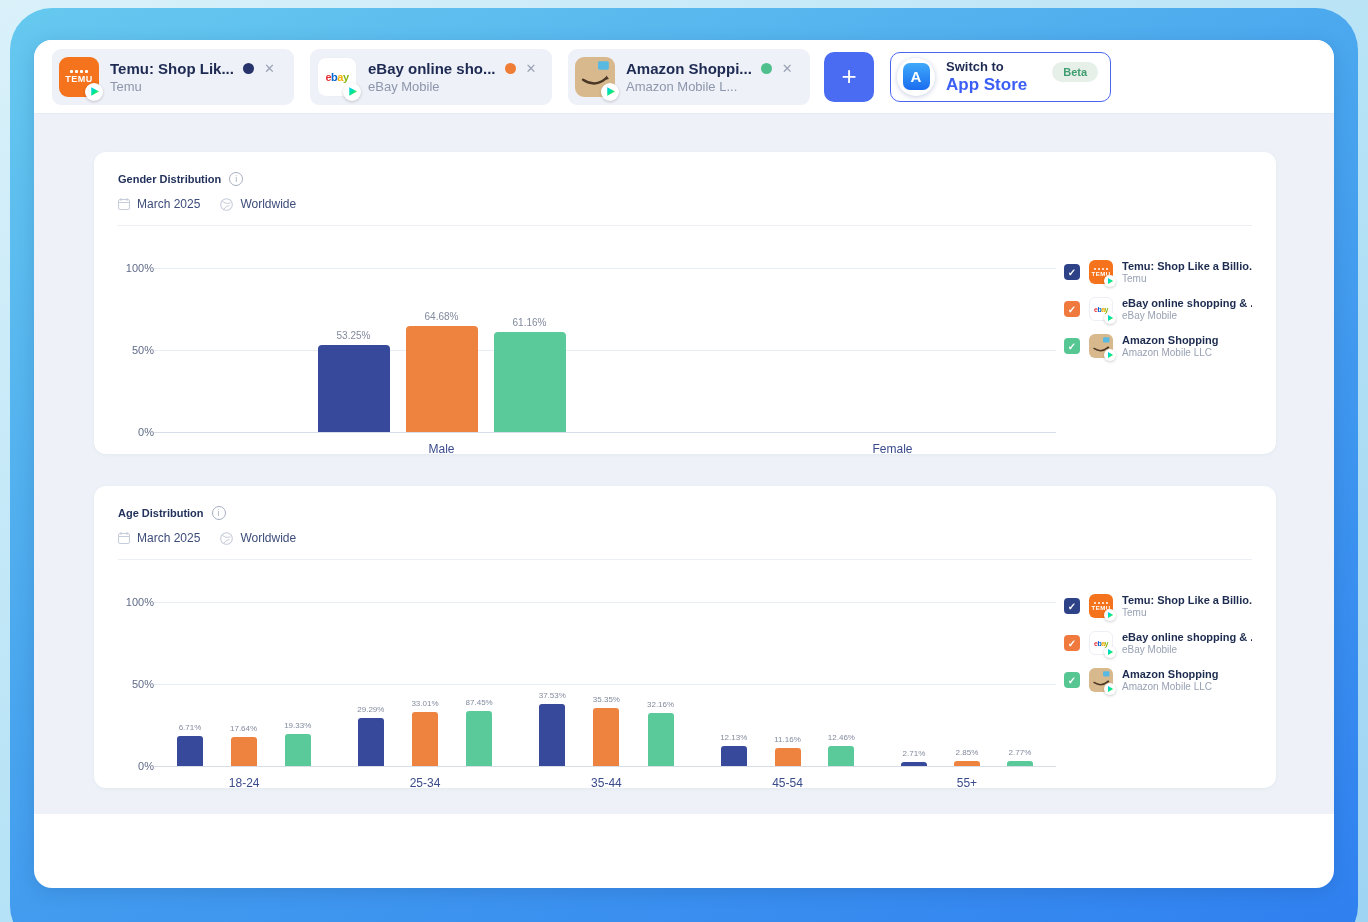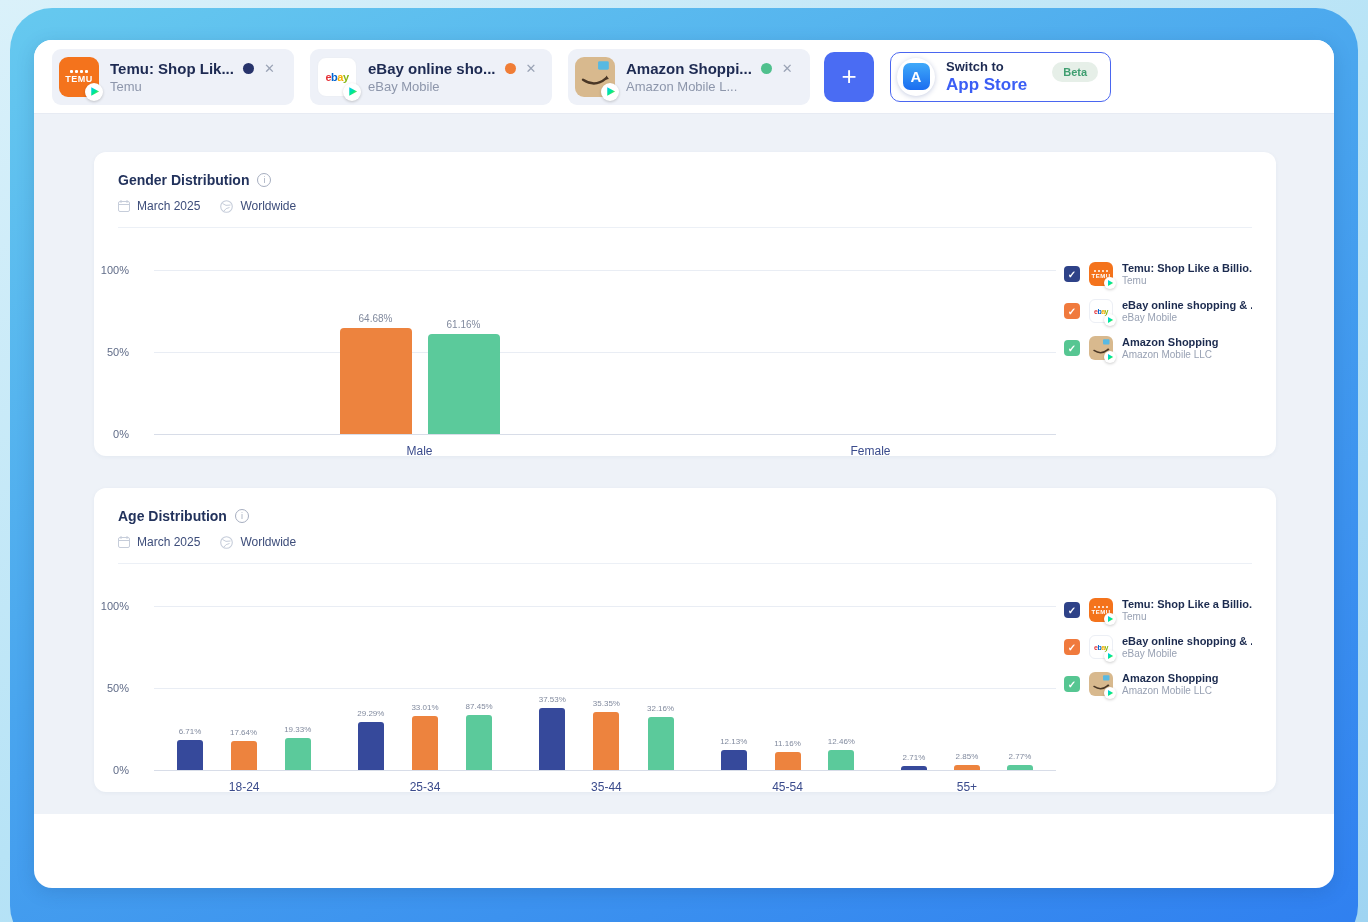--- a/index.html
+++ b/index.html
@@ -73,32 +73,32 @@
   .page-header { background:#fff; padding:22px 58px 26px; }
   .page-title { font-size:33px; font-weight:600; color:#13294b; letter-spacing:.2px; }
 
   
   .main { background:#eef2f8; height:700px; padding:38px 60px 0; }
   .card { background:#fff; border-radius:12px; box-shadow:0 1px 4px rgba(25,50,100,.05);
     width:1182px; }
   .card + .card { margin-top:32px; }
   .card-head { padding:20px 24px 0; }
   .card-title-row { display:flex; align-items:center; gap:8px; }
-  .card-title { font-size:14px; font-weight:600; color:#22325c; }
+  .card-title { font-size:11px; font-weight:600; color:#22325c; }
   .info-icon { width:14px; height:14px; border:1px solid #a6aec0; border-radius:50%;
     color:#a6aec0; font-size:9px; display:inline-flex; align-items:center; justify-content:center;
     font-style:normal; cursor:pointer; }
   .meta-row { display:flex; align-items:center; gap:20px; margin-top:11px; }
   .meta-item { display:flex; align-items:center; gap:7px; font-size:12px; color:#3d4d7a; }
   .meta-item svg { display:block; }
   .card-divider { border-top:1px solid #ecf0f6; margin-top:14px; }
 
   .chart-section { padding:20px 24px 22px 16px; display:flex; }
   .yaxis { width:44px; position:relative; height:164px; margin-top:22px; flex:0 0 auto; }
-  .ytick { position:absolute; right:25px; transform:translateY(-50%); font-size:11px; color:#606c88; }
+  .ytick { position:absolute; right:0; transform:translateY(-50%); font-size:11px; color:#606c88; }
   .plot { flex:1; position:relative; height:164px; margin-top:22px; }
   .gridline { position:absolute; left:0; right:0; height:1px; background:#e9edf4; }
   .gridline.base { background:#d8dde8; }
   .groups { position:absolute; inset:0; display:flex; justify-content:space-around; align-items:flex-end; }
   .group { position:relative; display:flex; align-items:flex-end; }
   .bar-col { display:flex; flex-direction:column; align-items:center; justify-content:flex-end; }
   .bar-val { color:#818a9e; margin-bottom:4px; white-space:nowrap; }
   .bar { border-radius:4px 4px 0 0; }
   .cat-label { position:absolute; top:100%; left:50%; transform:translateX(-50%); margin-top:10px;
     font-size:12px; color:#3a4b8c; font-weight:500; white-space:nowrap; }
@@ -243,20 +243,24 @@
             <span class="ytick" style="top: 82px;">50%</span>
             <span class="ytick" style="top: 164px;">0%</span>
           </div>
         <div class="plot">
             <div class="gridline" style="top: 0px;"></div>
             <div class="gridline" style="top: 82px;"></div>
             <div class="gridline base" style="top: 164px;"></div>
             <div class="groups">
               <div class="group">
                 <div class="bar-col">
+                  <div class="bar-val">53.25%</div>
+                  <div class="bar" style="height: 87px; background: rgb(54, 73, 155);"></div>
+                </div>
+                <div class="bar-col">
                   <div class="bar-val">64.68%</div>
                   <div class="bar" style="height: 106px; background: rgb(237, 131, 62);"></div>
                 </div>
                 <div class="bar-col">
                   <div class="bar-val">61.16%</div>
                   <div class="bar" style="height: 100px; background: rgb(91, 202, 155);"></div>
                 </div>
                 <div class="cat-label">Male</div>
               </div>
               <div class="group">

